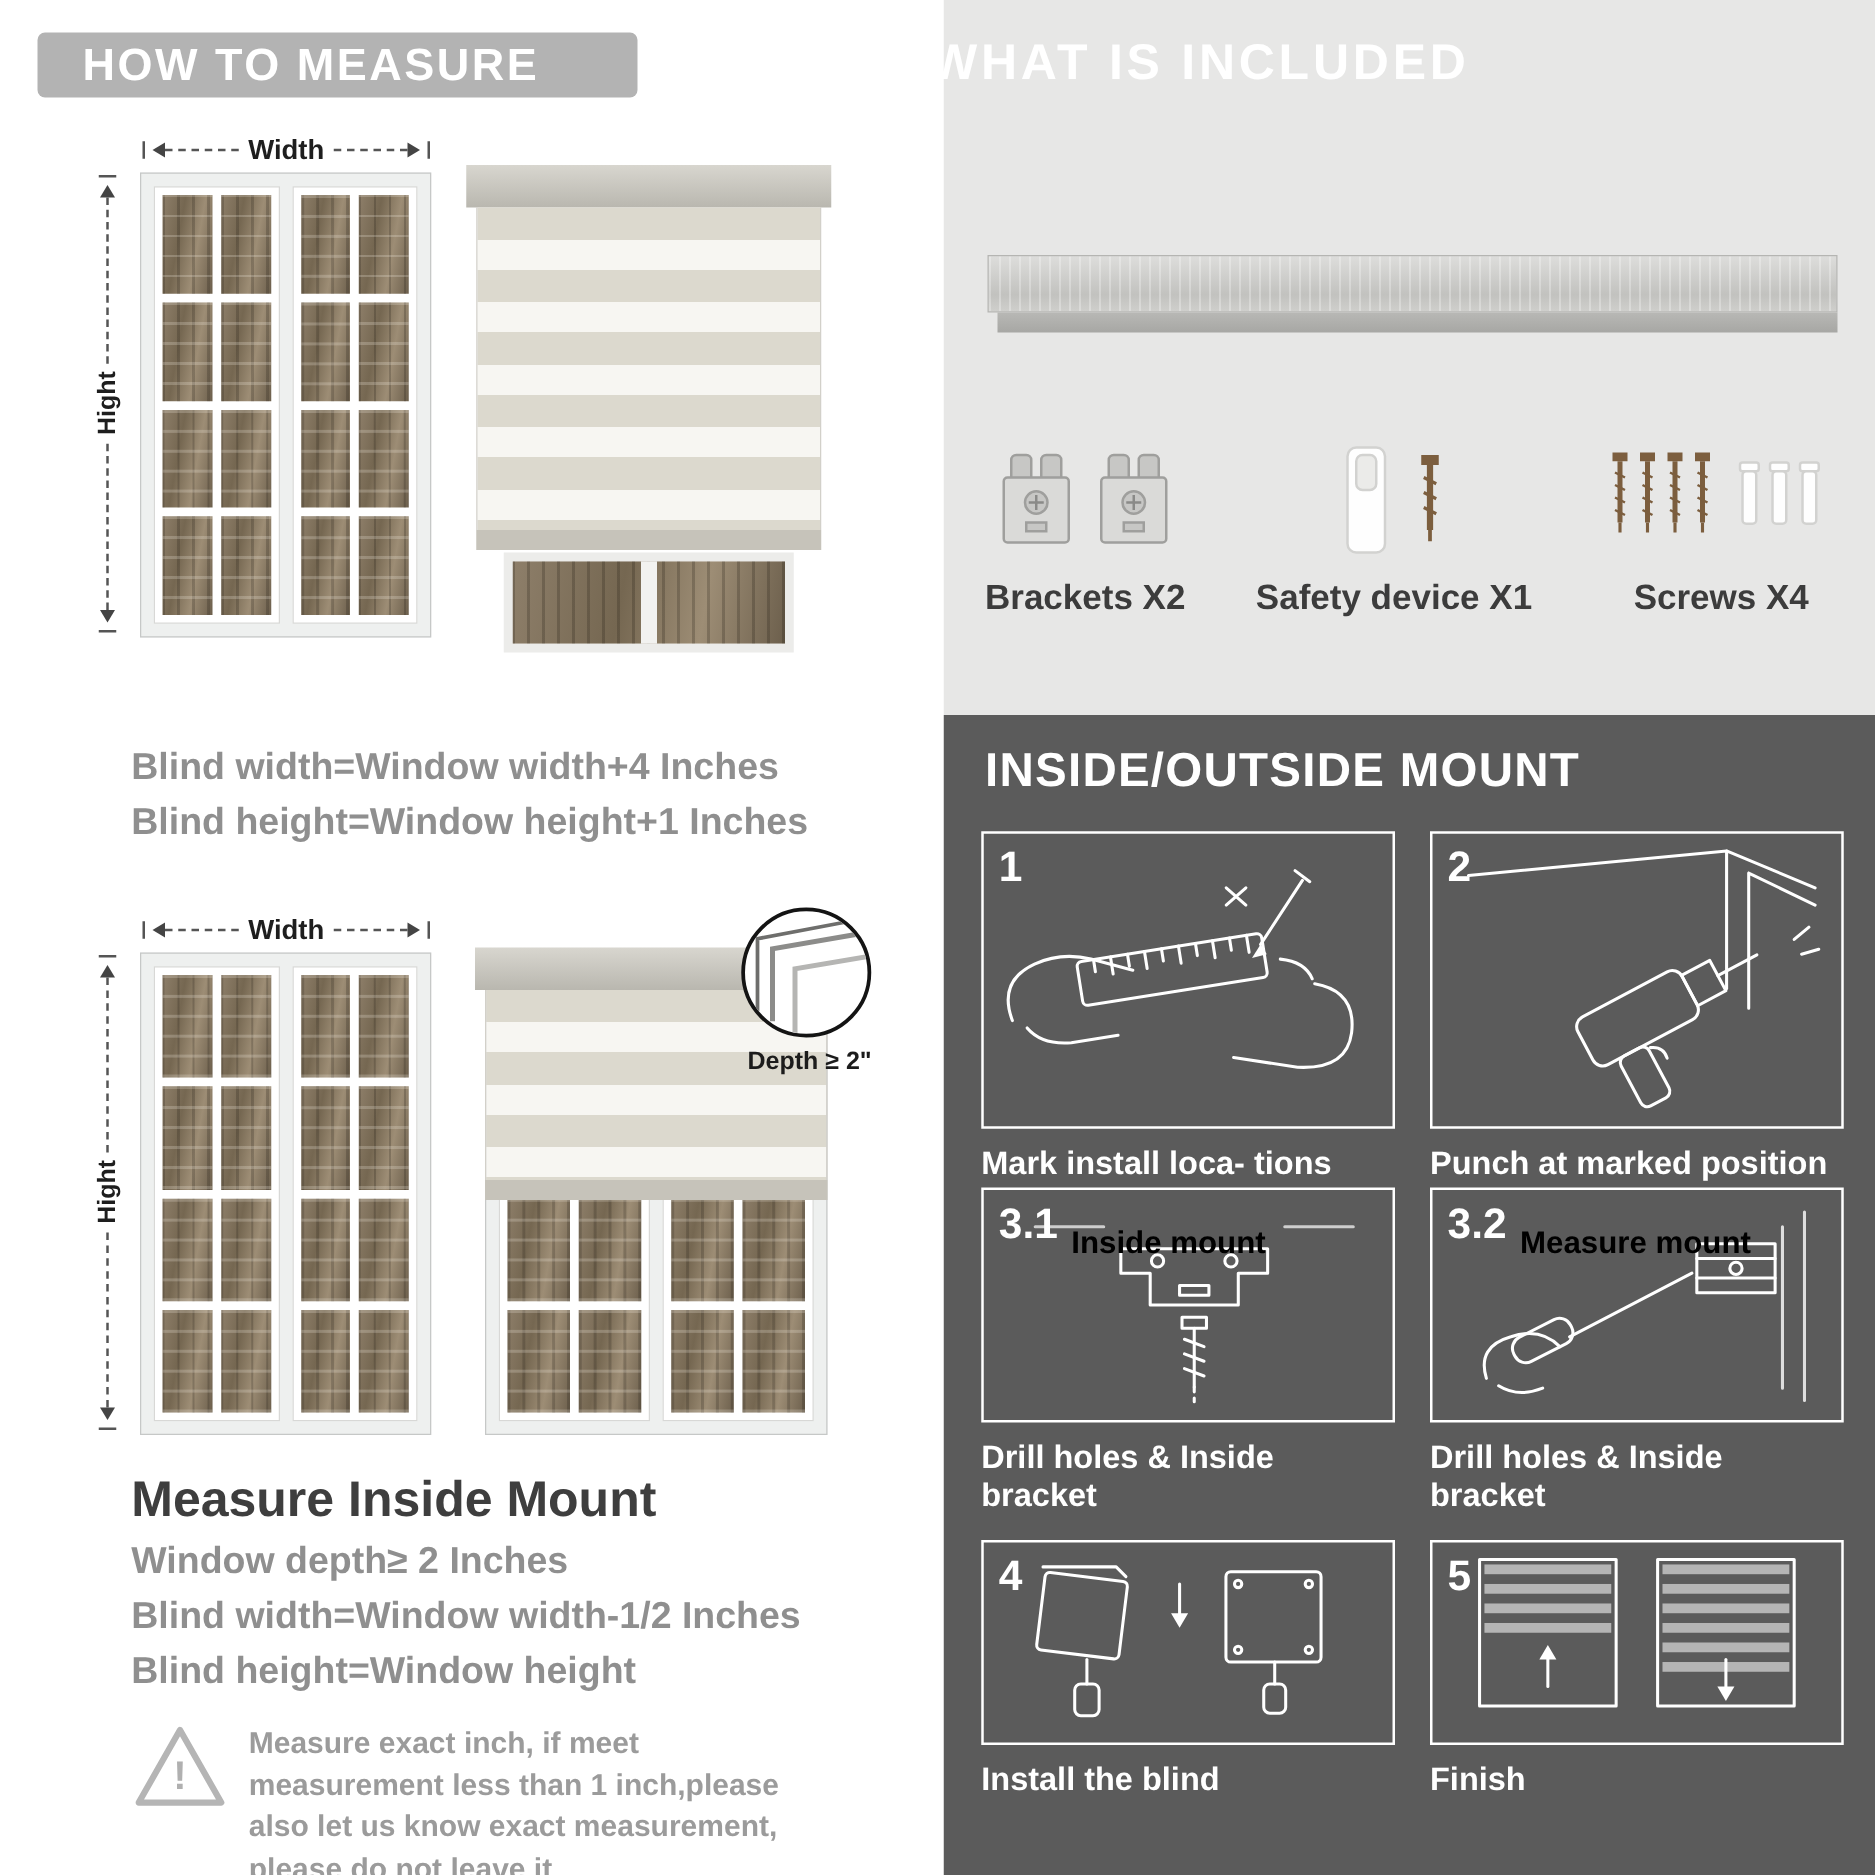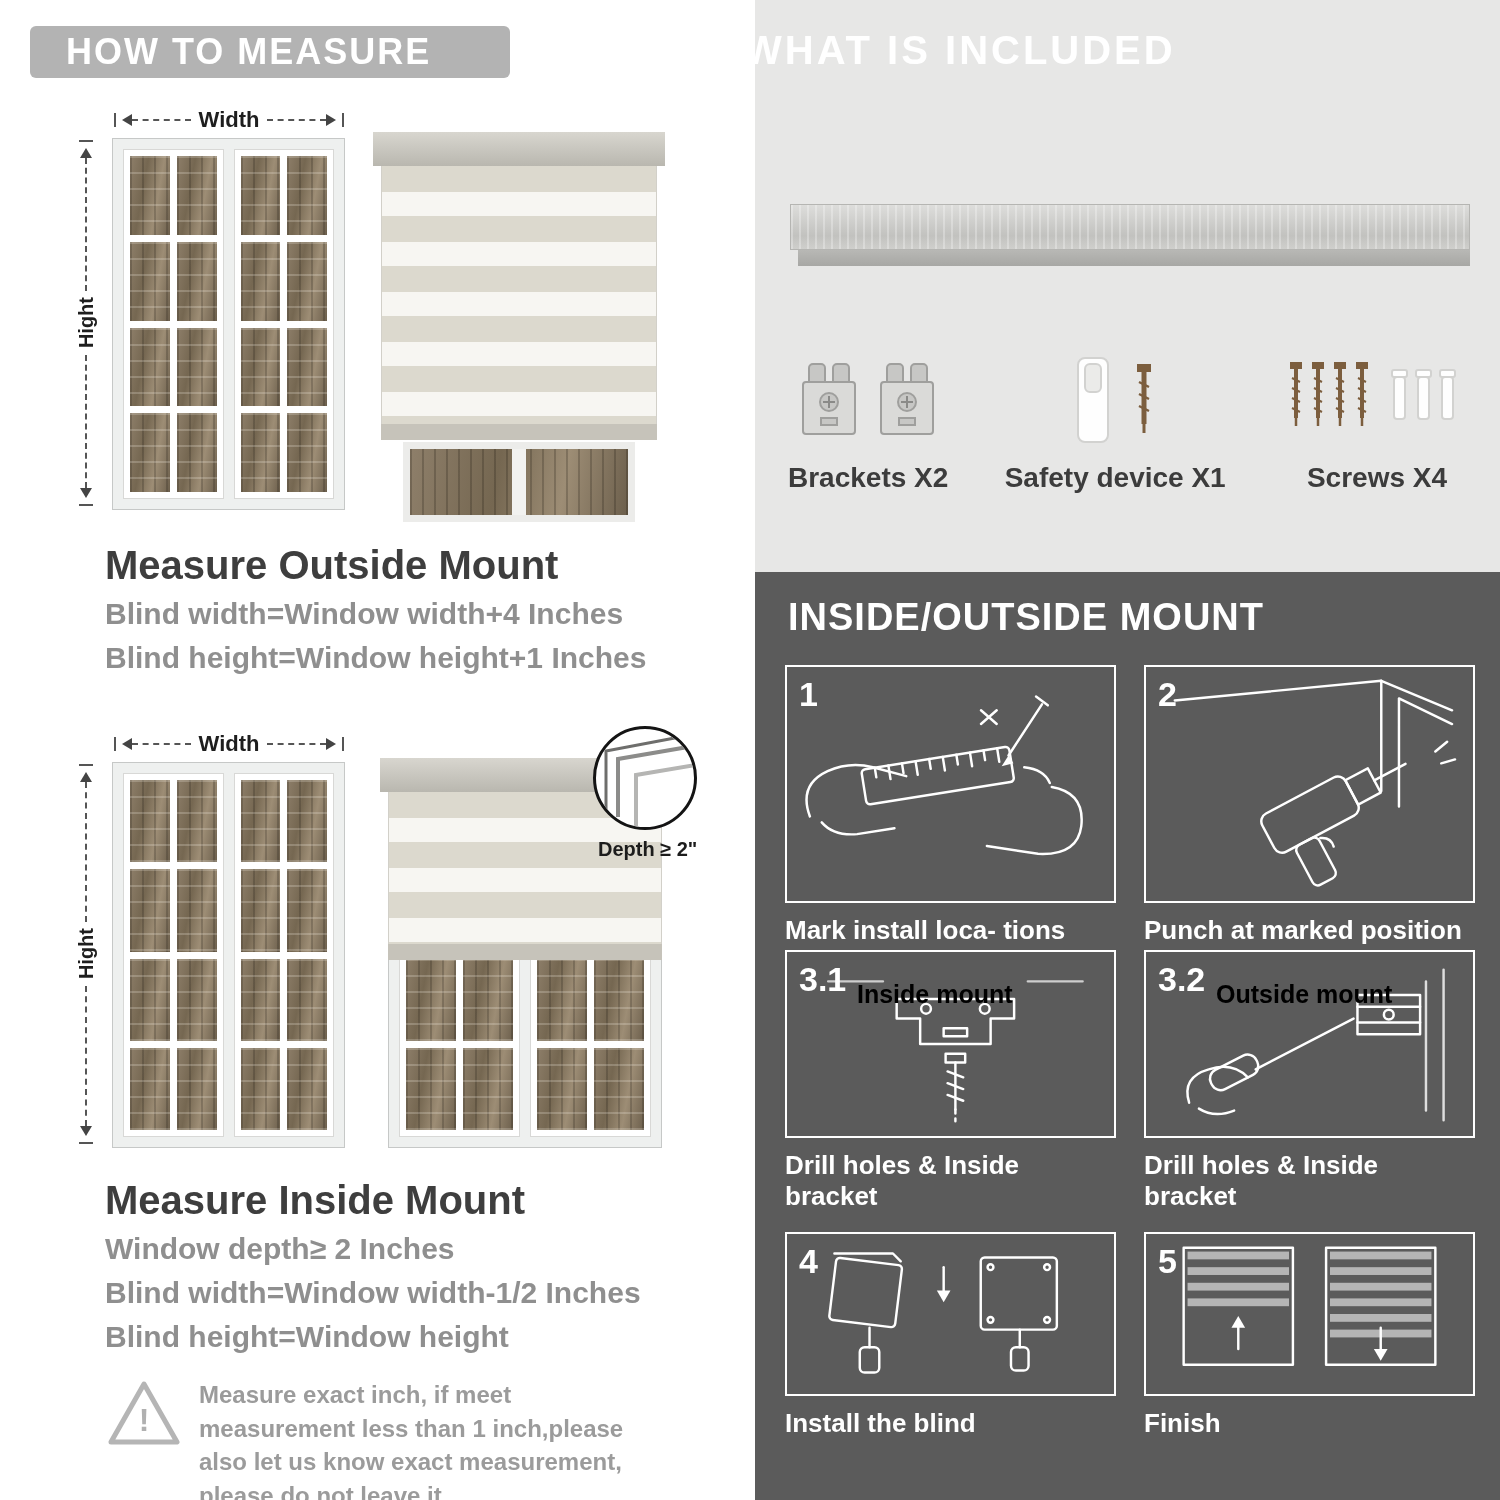--- a/index.html
+++ b/index.html
@@ -142,21 +142,20 @@
       </div>
   </div>
 
   <div class="blind-fig" style="left:373px;top:132px;width:292px">
     <div class="b-headrail"></div>
     <div class="b-stripes" style="height:258px"></div>
     <div class="b-bottomrail"></div>
     <div class="b-window-sliver"></div>
   </div>
 
-  <h2 class="title" style="left:105px;top:543px">Measure Outside Mount</h2>
   <p class="mline" style="left:105px;top:597px">Blind width=Window width+4 Inches</p>
   <p class="mline" style="left:105px;top:641px">Blind height=Window height+1 Inches</p>
 
   <div class="meas-h" style="left:114px;top:736px;width:230px">
     <span class="tick-v"></span>
       <span class="arr arr-l"></span>
     <span class="dashline"></span>
     <span class="meas-lbl">Width</span>
     <span class="dashline"></span>
     <span class="arr arr-r"></span>
@@ -396,21 +395,21 @@
           <path class="ln" d="M162 122 l16 6 M162 134 l16 6 M162 146 l16 6"></path>
           <path class="ln" d="M170 161 v12" stroke-dasharray="4 5"></path>
           <path class="ln" d="M40 30 H96 M244 30 H300" opacity=".7"></path>
         </svg>
       </div>
       <div class="caption">Drill holes &amp;  Inside bracket</div>
     </div>
     <div class="step">
       <div class="panel h188">
         <span class="step-num">3.2</span>
-        <span class="step-title">Outside mount</span>
+        <span class="step-title">Measure mount</span>
         <svg class="art" viewBox="0 0 330 188">
           <path class="ln" d="M302 18 V172 M284 30 V162" opacity=".8"></path>
           <rect class="ln" x="214" y="44" width="64" height="40"></rect>
           <path class="ln" d="M214 56 h64 M214 72 h64"></path>
           <circle class="ln" cx="246" cy="64" r="5"></circle>
           <path class="ln" d="M210 68 L110 120"></path>
           <rect class="ln" x="62" y="112" width="52" height="22" rx="10" transform="rotate(-27 88 123)"></rect>
           <path class="ln" d="M42 154 q-8 -26 20 -34 q24 -8 40 8"></path>
           <path class="ln" d="M52 160 q16 10 36 2"></path>
         </svg>

